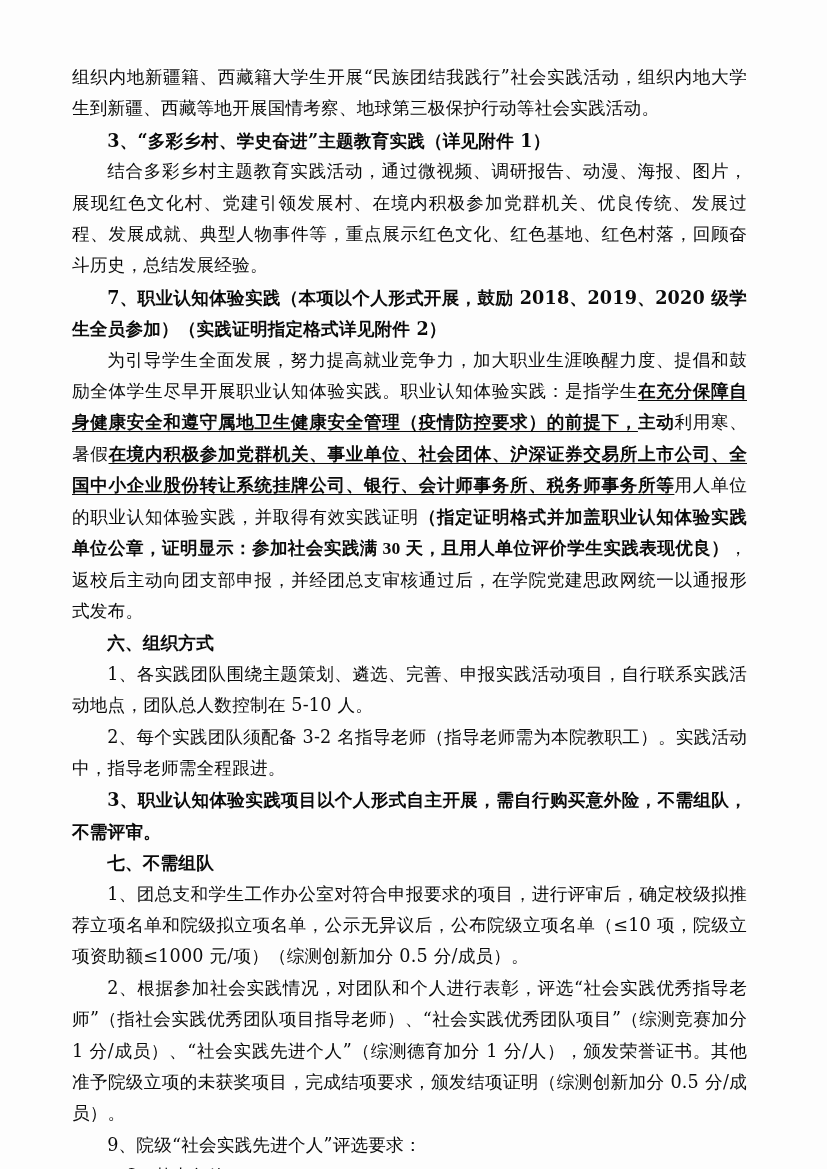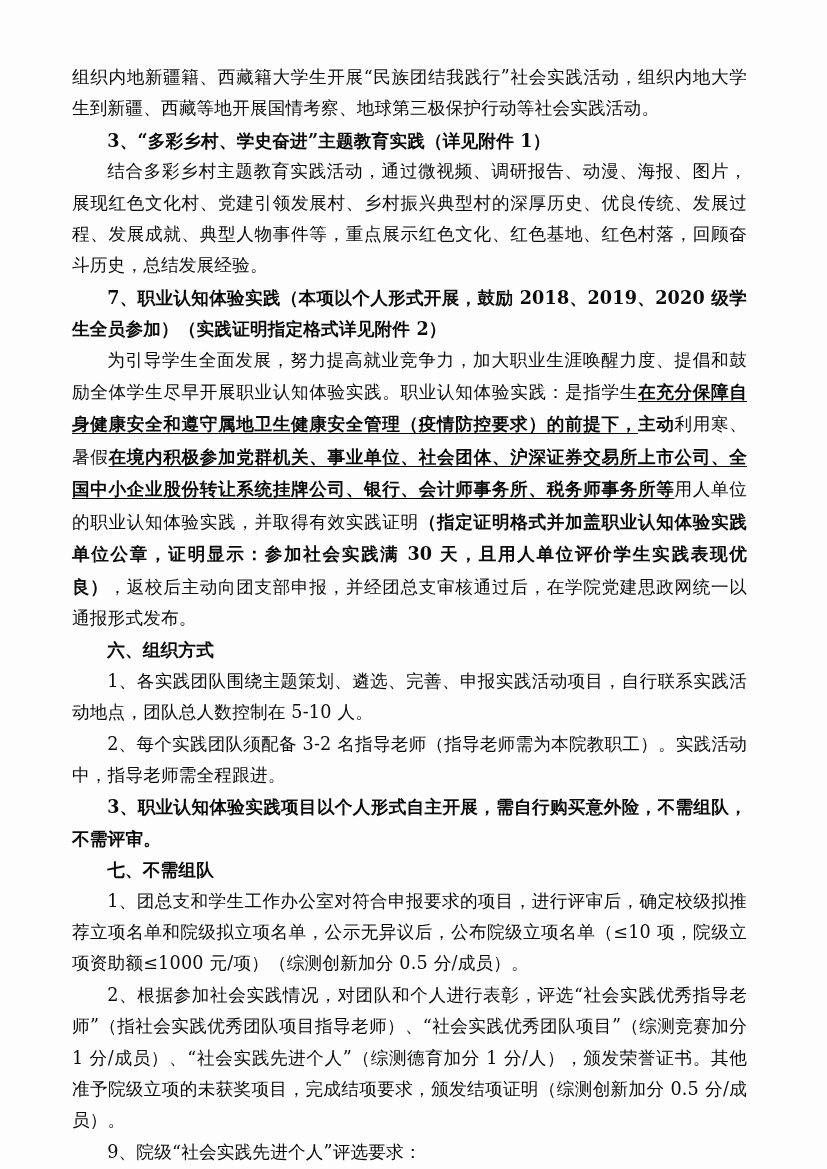--- a/index.html
+++ b/index.html
@@ -47,33 +47,34 @@
     text-decoration: underline;
     text-underline-offset: 3px;
     text-decoration-thickness: 1px;
   }
   .heading {
     text-indent: 2em;
     font-weight: bold;
   }
   .run {
     white-space: normal;
+    font-family: Liberation Serif, serif;
   }
 </style>
 </head>
 <body>
 
 <div class="page">
   <div class="doc-body">
 
     <p class="flush">组织内地新疆籍、西藏籍大学生开展“民族团结我践行”社会实践活动，组织内地大学生到新疆、西藏等地开展国情考察、地球第三极保护行动等社会实践活动。</p>
 
     <p class="heading">3、“多彩乡村、学史奋进”主题教育实践（详见附件 1）</p>
 
-    <p class="para">结合多彩乡村主题教育实践活动，通过微视频、调研报告、动漫、海报、图片，展现红色文化村、党建引领发展村、乡村振兴典型村的深厚历史、优良传统、发展过程、发展成就、典型人物事件等，重点展示红色文化、红色基地、红色村落，回顾奋斗历史，总结发展经验。</p>
+    <p class="para">结合多彩乡村主题教育实践活动，通过微视频、调研报告、动漫、海报、图片，展现红色文化村、党建引领发展村、在境内积极参加党群机关、优良传统、发展过程、发展成就、典型人物事件等，重点展示红色文化、红色基地、红色村落，回顾奋斗历史，总结发展经验。</p>
 
     <p class="heading">7、职业认知体验实践（本项以个人形式开展，鼓励 2018、2019、2020 级学生全员参加）（实践证明指定格式详见附件 2）</p>
 
     <p class="para">
       <span class="run">为引导学生全面发展，努力提高就业竞争力，加大职业生涯唤醒力度、提倡和鼓励全体学生尽早开展职业认知体验实践。职业认知体验实践：是指学生</span><span class="u run">在充分保障自身健康安全和遵守属地卫生健康安全管理（疫情防控要求）的前提下，</span><span class="b run">主动</span><span class="run">利用寒、暑假</span><span class="u run">在境内积极参加党群机关、事业单位、社会团体、沪深证券交易所上市公司、全国中小企业股份转让系统挂牌公司、银行、会计师事务所、税务师事务所等</span><span class="run">用人单位的职业认知体验实践，并取得有效实践证明</span><span class="b run">（指定证明格式并加盖职业认知体验实践单位公章，证明显示：参加社会实践满 30 天，且用人单位评价学生实践表现优良）</span><span class="run">，返校后主动向团支部申报，并经团总支审核通过后，在学院党建思政网统一以通报形式发布。</span>
     </p>
 
     <p class="heading">六、组织方式</p>
 
     <p class="para">1、各实践团队围绕主题策划、遴选、完善、申报实践活动项目，自行联系实践活动地点，团队总人数控制在 5-10 人。</p>

